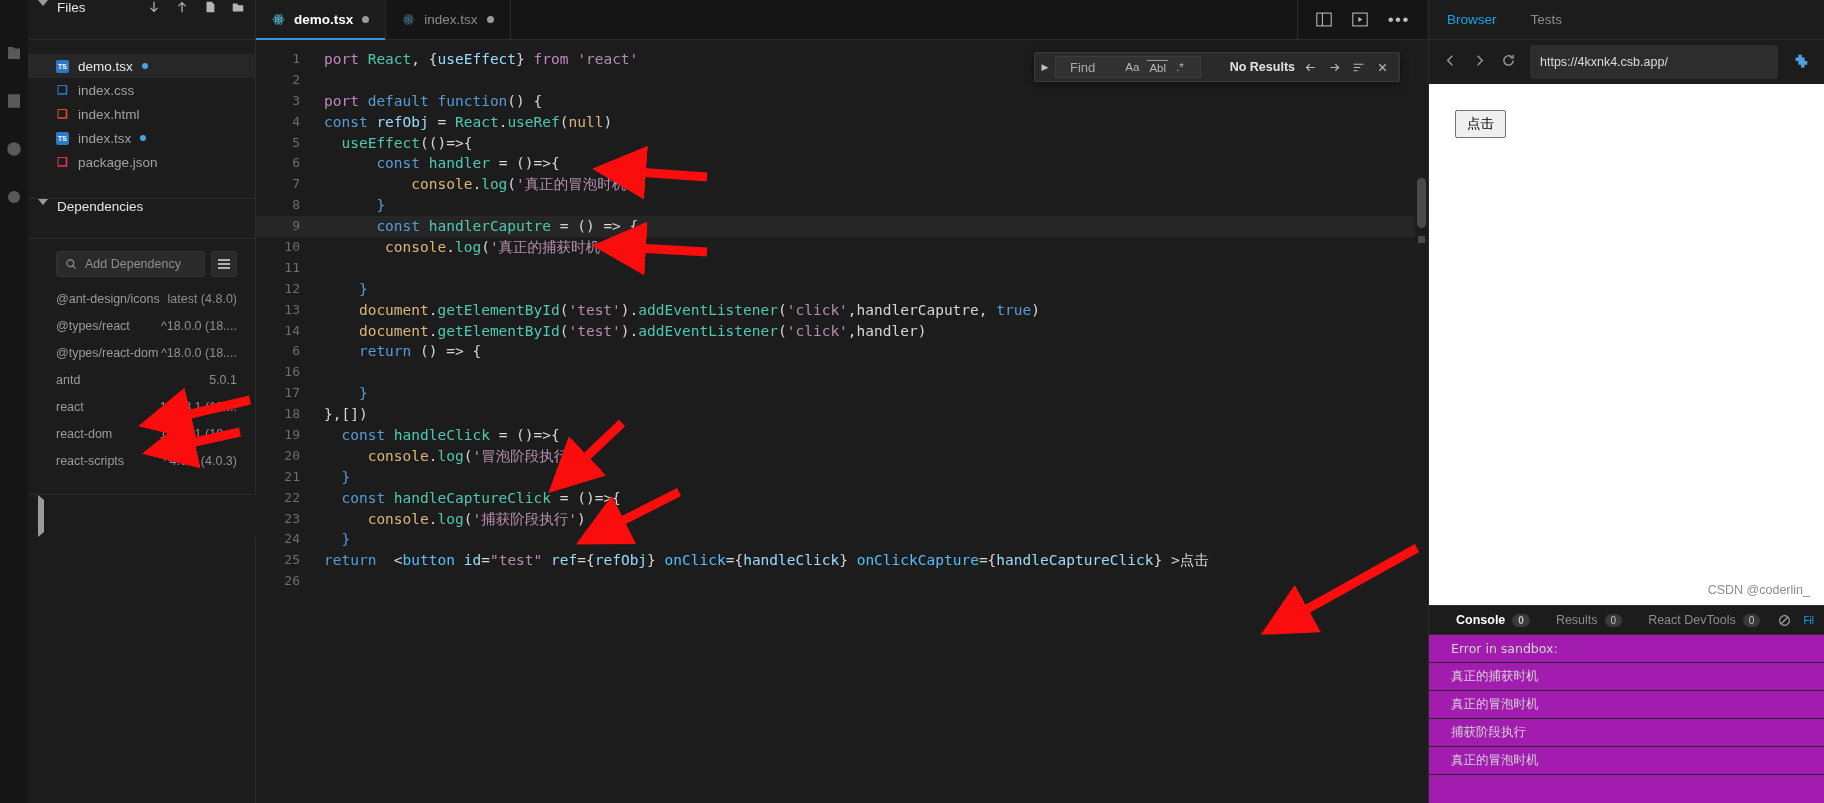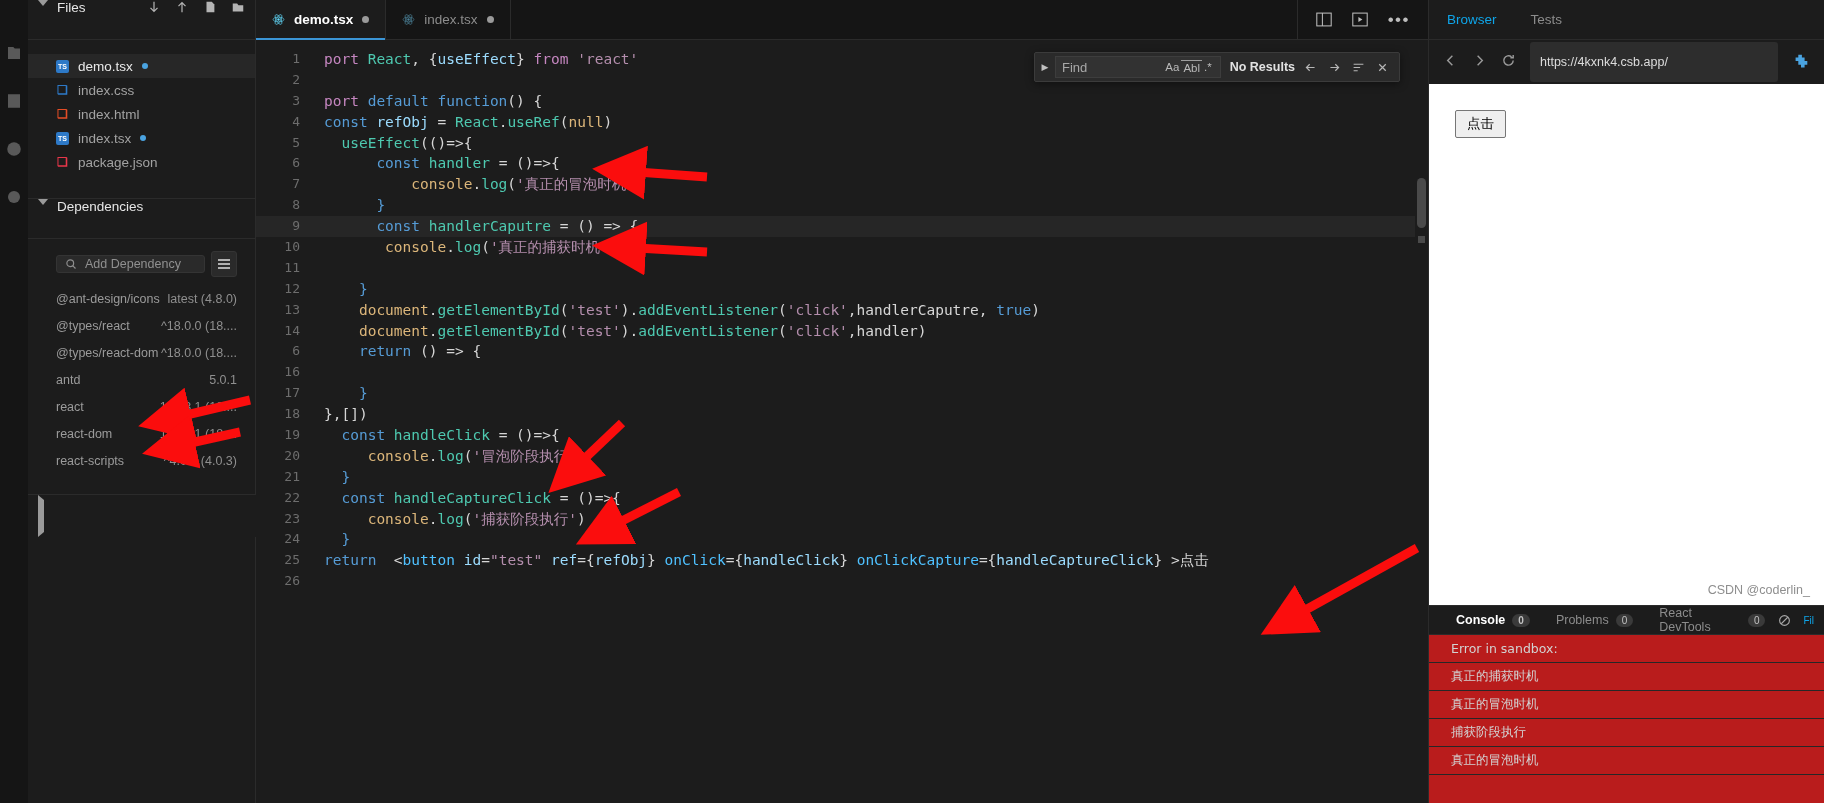--- a/index.html
+++ b/index.html
@@ -49,21 +49,21 @@
   .ficon.ts { background: #2d79c7; }
   .ficon.css { background: none; color: #2d79c7; font-size: 12px; }
   .ficon.html { background: none; color: #e44d26; font-size: 12px; }
   .ficon.json { background: none; color: #e8374a; font-size: 12px; }
   .dot-blue { width: 6px; height: 6px; border-radius: 50%; background: #4aa3e0; }
 
   .divider { height: 1px; background: #2b2b2b; }
   .deps-wrap { margin-top: 24px; }
   .dep-search-row { display: flex; gap: 6px; padding: 12px 18px 8px 28px; align-items: center; }
   .dep-search {
-    flex: 1; height: 18px; background: #2a2a2a; border: 1px solid #343434; border-radius: 3px;
+    flex: 1; height: 26px; background: #2a2a2a; border: 1px solid #343434; border-radius: 3px;
     display: flex; align-items: center; gap: 8px; padding: 0 8px; color: #909090; font-size: 12.5px; justify-content: flex-end;
   }
   .dep-search svg { width: 12px; height: 12px; stroke: #8d8d8d; fill: none; stroke-width: 1.6; }
   .dep-menu-btn { width: 26px; height: 26px; background: #2a2a2a; border: 1px solid #343434;
                   border-radius: 3px; display: flex; align-items: center; justify-content: center; }
   .dep-menu-btn span { display: block; width: 12px; height: 1.3px; background: #b0b0b0; box-shadow: 0 4px 0 #b0b0b0, 0 -4px 0 #b0b0b0; }
   .dep-row { display: flex; height: 27px; align-items: center; padding: 0 18px 0 28px;
              font-size: 12.5px; color: #9b9b9b; cursor: pointer; }
   .dep-name { flex: 1; white-space: nowrap; overflow: hidden; }
   .dep-ver { color: #8f8f8f; white-space: nowrap; }
@@ -110,62 +110,62 @@
   .minimap-tick { position: absolute; right: 3px; width: 7px; height: 7px; background: #4a4a4a; }
 
   
   .find {
     position: absolute; top: 52px; right: 28px; width: 366px; height: 30px;
     background: #2a2a2a; border: 1px solid #3b3b3b; border-radius: 2px;
     display: flex; align-items: center; z-index: 20; box-shadow: 0 2px 8px rgba(0,0,0,.45);
   }
   .find-toggle { width: 20px; display: flex; justify-content: center; color: #c0c0c0; font-size: 9px; }
   .find-input {
-    flex: 1; height: 22px; background: #323232; border: 1px solid #3d3d3d; margin-right: 0;
-    display: flex; align-items: center; padding: 0 6px; font-size: 13px; color: #a8a8a8;
+    flex: 1; height: 22px; background: #323232; border: 1px solid #3d3d3d; margin-right: 20px;
+    display: flex; align-items: center; padding: 0 14px; gap: 6px; font-size: 13px; color: #a8a8a8;
   }
   .find-ph { flex: 1; font-family: "Liberation Sans", sans-serif; }
   .find-opt { font-size: 11.5px; color: #b9b9b9; padding: 0 2px; }
   .find-opt.box { border: 1px solid #9e9e9e; border-left: none; border-right: none; border-bottom: none;
                   padding: 1px 2px 0 2px; }
   .find-status { font-size: 12.5px; color: #e2e2e2; padding: 0 9px; white-space: nowrap; font-weight: 600; }
   .find-nav { display: flex; align-items: center; gap: 11px; padding-right: 10px; color: #b6b6b6; font-size: 14px; }
   .find-nav svg { width: 13px; height: 13px; stroke: #b6b6b6; fill: none; stroke-width: 1.5; }
 
   
   .right { width: 396px; flex: 0 0 396px; height: 100%; background: #1c1c1c;
            border-left: 1px solid #2b2b2b; display: flex; flex-direction: column; }
   .r-tabbar { height: 40px; flex: 0 0 40px; display: flex; align-items: center; gap: 34px;
               padding: 0 18px; border-bottom: 1px solid #2b2b2b; }
   .r-tab { font-size: 13.5px; color: #8c8c8c; cursor: pointer; }
   .r-tab.active { color: #0ea5e9; font-weight: normal; }
   .addrbar { height: 44px; flex: 0 0 44px; display: flex; align-items: center; gap: 14px; padding: 0 14px; }
   .nav-btn { color: #7d7d7d; font-size: 17px; line-height: 1; cursor: pointer; }
   .nav-btn svg { width: 15px; height: 15px; stroke: #9a9a9a; fill: none; stroke-width: 1.5; }
   .url {
-    flex: 1; height: 40px; background: #2d2d2d; border-radius: 3px; display: flex; align-items: center;
+    flex: 1; height: 34px; background: #2d2d2d; border-radius: 3px; display: flex; align-items: center;
     padding: 0 10px; font-size: 12.5px; color: #ddd; overflow: hidden; white-space: nowrap;
   }
   .puzzle { width: 18px; height: 18px; }
   .browser-view { flex: 1; background: #ffffff; padding: 26px 0 0 26px; overflow: hidden; position: relative; }
   .btn-click {
     display: inline-block; padding: 4px 11px; background: #efefef; border: 1px solid #767676;
     border-radius: 2px; font-size: 13.5px; color: #000; font-family: "DejaVu Sans", sans-serif;
   }
 
   
   .console-tabs { height: 30px; flex: 0 0 30px; display: flex; align-items: center; gap: 0;
                   border-top: 1px solid #2b2b2b; border-bottom: 1px solid #2b2b2b; padding-left: 14px; background: #1c1c1c; }
   .ct { display: flex; align-items: center; gap: 7px; font-size: 12.5px; color: #8c8c8c; padding: 0 13px; cursor: pointer; }
   .ct.active { color: #fff; font-weight: bold; }
   .badge { background: #3a3a3a; color: #c2c2c2; font-size: 10px; border-radius: 8px; padding: 1px 6px; }
   .ct-right { margin-left: auto; display: flex; align-items: center; gap: 12px; padding-right: 10px; }
   .ct-right svg { width: 13px; height: 13px; stroke: #a8a8a8; fill: none; stroke-width: 1.4; }
   .ct-filter { font-size: 10px; color: #0ea5e9; }
-  .console-body { flex: 0 0 168px; overflow: hidden; background: #b91c1c; }
+  .console-body { flex: 0 0 168px; overflow: hidden; background: #a21caf; }
   .log-row { height: 28px; display: flex; align-items: center; padding-left: 22px;
              border-bottom: 1px solid #272727; font-size: 12.5px; color: #d2d2d2;
              font-family: "DejaVu Sans", sans-serif; }
   .watermark { position: absolute; right: 14px; bottom: 8px; color: #8e8e8e; font-size: 12.5px; }
 
   
   .arrows { position: absolute; inset: 0; pointer-events: none; z-index: 60; }
 </style>
 </head>
 <body>
@@ -420,21 +420,21 @@
       <span class="btn-click">点击</span>
       <span class="watermark">CSDN @coderlin_</span>
     </div>
 
     <div class="console-tabs">
       <span class="ct active">
         <span>Console</span>
         <span class="badge">0</span>
       </span>
       <span class="ct">
-        <span>Problems</span>
+        <span>Results</span>
         <span class="badge">0</span>
       </span>
       <span class="ct">
         <span>React DevTools</span>
         <span class="badge">0</span>
       </span>
       <span class="ct-right">
         <svg viewBox="0 0 16 16">
             <circle cx="8" cy="8" r="6"></circle>
             <path d="M4 12L12 4"></path>

